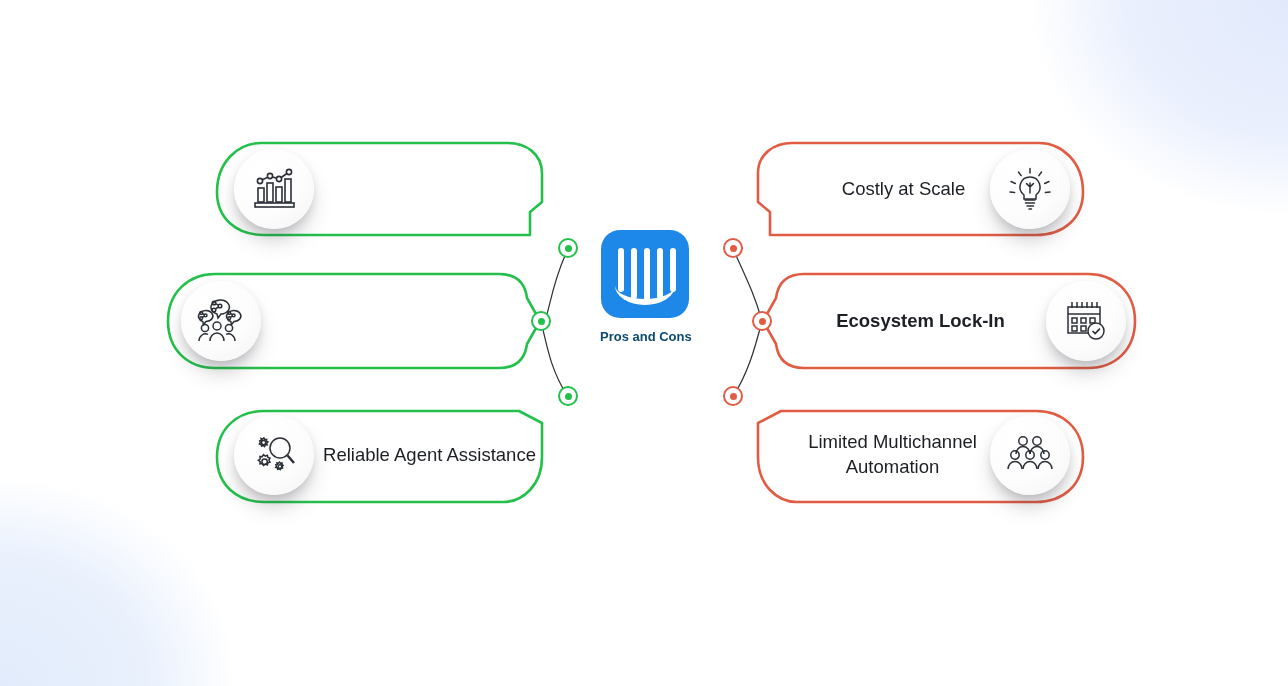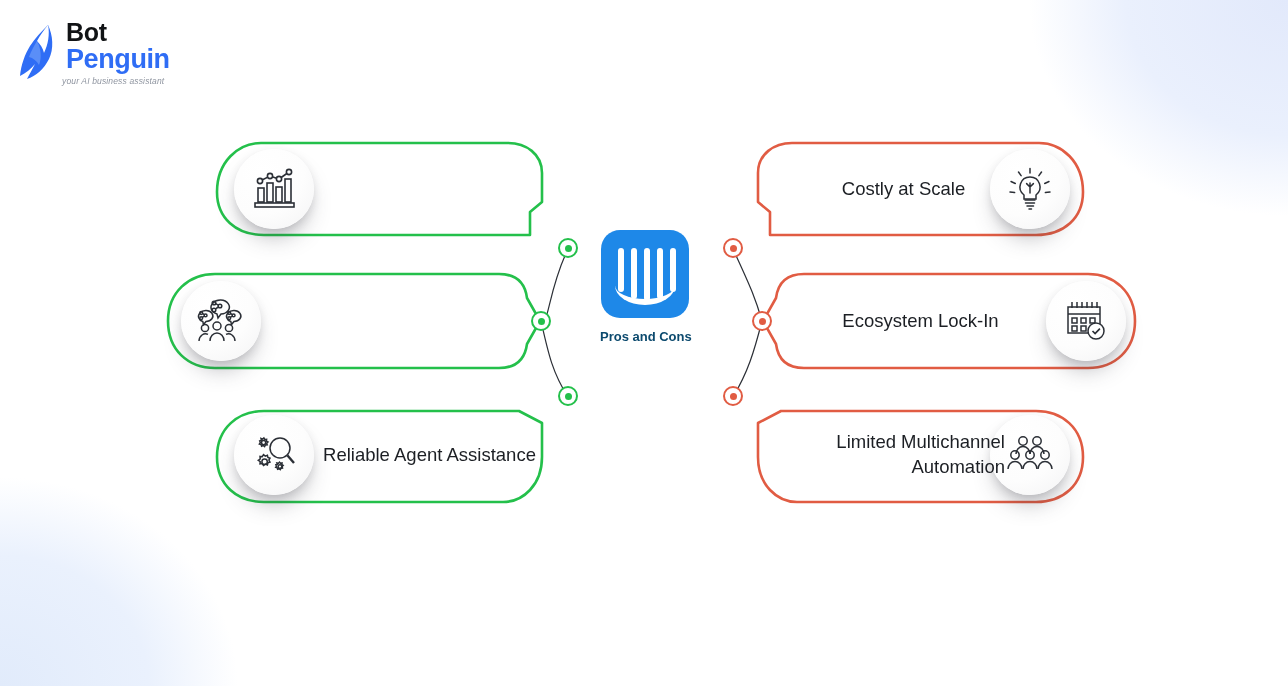--- a/index.html
+++ b/index.html
@@ -72,32 +72,20 @@
 
   svg.arcs{position:absolute;left:0;top:0;width:1288px;height:686px;pointer-events:none;}
 </style>
 </head>
 <body>
 
 <div id="bg-grad"></div>
 
 <div id="stage">
 
-  <div id="logo">
-    <svg class="peng" viewBox="0 0 46 56">
-      <path d="M30 1 C24 7 17 14 12 22 C7 30 3 41 2 52 C8 49 13 45 17 40 C14 46 11 51 9 55 C18 52 26 45 31 35 C36 25 35 11 30 1 Z" fill="#2f6df5"></path>
-      <path d="M30 1 C26 6 22 11 19 17 C22 20 25 24 26 29 C30 21 32 10 30 1 Z" fill="#ffffff"></path>
-      <path d="M19 17 C16 22 13 27 11 33 C15 34 19 37 21 41 C24 34 23 24 19 17 Z" fill="#7ea9f8" opacity=".55"></path>
-    </svg>
-    <div class="word">
-      <div class="bot">Bot</div>
-      <div class="penguin">Penguin</div>
-    </div>
-    <div class="tag">your AI business assistant</div>
-  </div>
 
   <svg class="arcs" viewBox="0 0 1288 686">
     <path d="M568 249 C548 290 548 330 541 321" fill="none" stroke="#2b2f36" stroke-width="1.2"></path>
     <path d="M541 321 C548 352 552 372 568 397" fill="none" stroke="#2b2f36" stroke-width="1.2"></path>
     <path d="M733 249 C752 290 756 300 762 321" fill="none" stroke="#2b2f36" stroke-width="1.2"></path>
     <path d="M762 321 C754 352 748 372 733 397" fill="none" stroke="#2b2f36" stroke-width="1.2"></path>
   </svg>
 
   <div id="center">
     <div class="sq">
@@ -197,21 +185,21 @@
           <path d="M22 11 a10 10 0 0 1 6 18 v4 h-12 v-4 a10 10 0 0 1 6 -18 Z"></path>
           <path d="M17 34 h10 M17.5 37 h9 M19 40 h6.5 M21 43 h2.5"></path>
           <path d="M22 2.5 v4.5 M10.5 6 l2.6 3.6 M33.5 6 l-2.6 3.6 M3 15.5 l4.3 2 M41 15.5 l-4.3 2 M2 26 l4.6 .6 M42 26 l-4.6 .6"></path>
           <path d="M22 17 v10 M22 21 l-3.4 -3.4 M22 21 l3.4 -3.4"></path>
         </g>
       </svg>
     </div>
     <div class="txt" style="left:56px;width:215px;">Costly at Scale</div>
   </div>
 
-  <div class="card" style="left:758px;top:271px;width:382px;height:100px;">
+  <div class="card" style="left:758px;top:271px;width:382px;height:100px;font-weight:bold;">
     <svg class="shell" viewBox="0 0 382 100" preserveAspectRatio="none">
       <path d="M330 3 H46 C28 3 20 12 18 27 L5 50 L18 73 C20 88 28 97 46 97 H330 C357 97 377 79 377 50 C377 21 356 3 330 3 Z" fill="#ffffff" stroke="#e15c43" stroke-width="2.6" stroke-linejoin="round"></path>
     </svg>
     <div class="ico" style="right:14px;">
       <svg width="46" height="44" viewBox="0 0 46 44">
         <g fill="none" stroke="#2b2f36" stroke-width="1.5">
           <rect x="5" y="8" width="32" height="26"></rect>
           <path d="M5 15 h32"></path>
           <path d="M9 3 v6 M14 3 v6 M19 3 v6 M24 3 v6 M29 3 v6 M34 3 v6"></path>
           <rect x="9" y="19" width="5" height="5"></rect>
@@ -240,21 +228,21 @@
             <path d="M24 19 a7 7.5 0 0 1 14 0"></path>
           <circle cx="9" cy="20" r="4.2"></circle>
             <path d="M2 34 a7 7.5 0 0 1 14 0"></path>
           <circle cx="24" cy="20" r="4.2"></circle>
             <path d="M17 34 a7 7.5 0 0 1 14 0"></path>
           <circle cx="39" cy="20" r="4.2"></circle>
             <path d="M32 34 a7 7.5 0 0 1 14 0"></path>
         </g>
       </svg>
     </div>
-    <div class="txt" style="left:40px;width:225px;text-align:right;">Limited Multichannel Automation</div>
+    <div class="txt" style="left:40px;width:225px;">Limited Multichannel Automation</div>
   </div>
 
   <div class="dot g" style="left:558px;top:238px;">
       <i></i>
     </div>
   <div class="dot g" style="left:531px;top:311px;">
       <i></i>
     </div>
   <div class="dot g" style="left:558px;top:386px;">
       <i></i>

